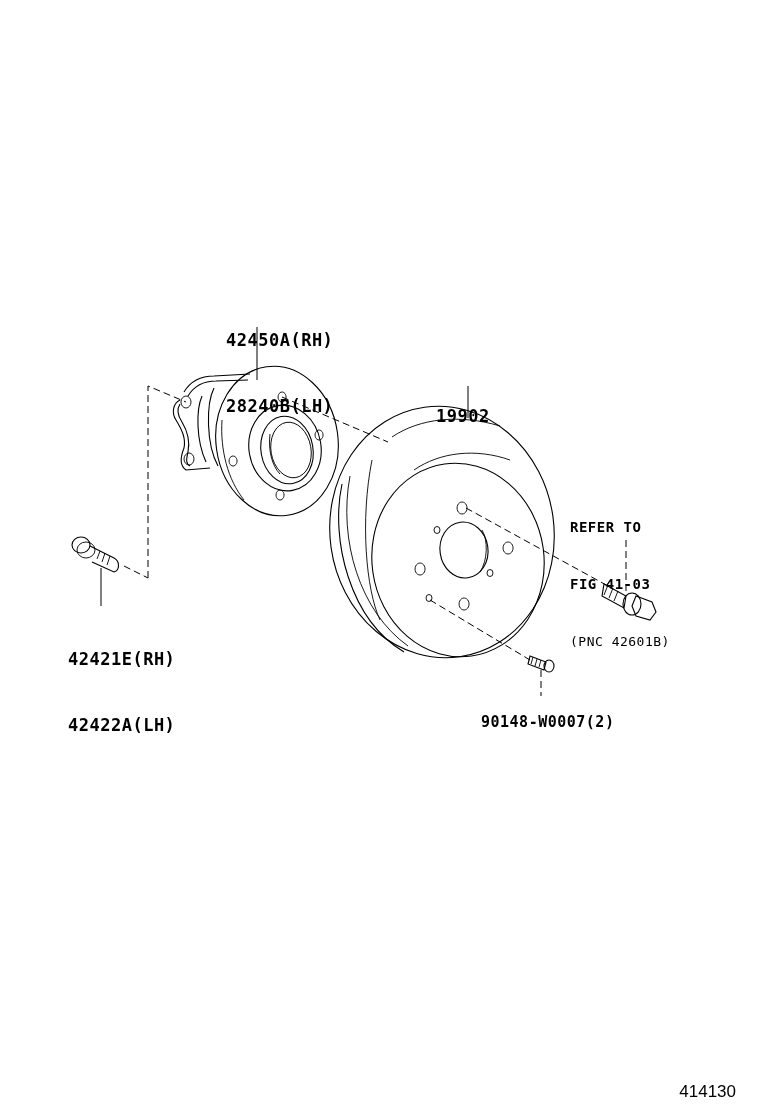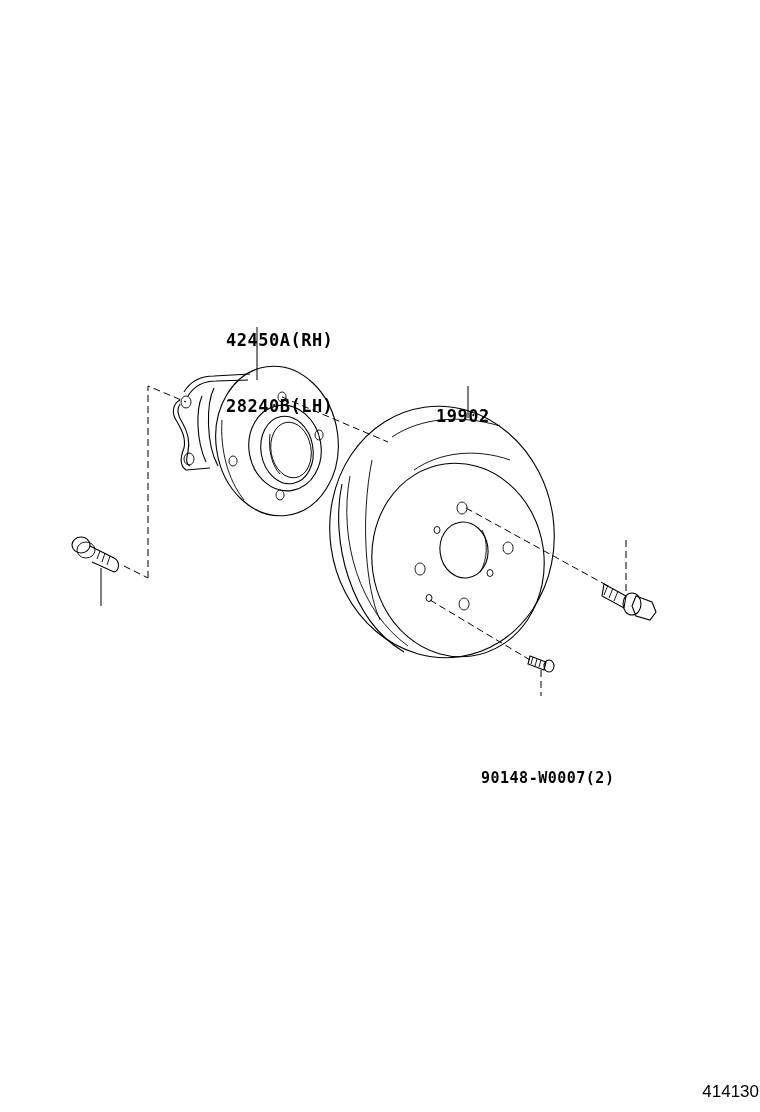--- a/index.html
+++ b/index.html
@@ -13,21 +13,21 @@
       white-space: pre;
       line-height: 22px;
       font-size: 17px;
       letter-spacing: 0.5px;
     }
     .callout .line { display: block; }
     .callout.small { font-size: 14px; line-height: 19px; font-weight: bold; }
     .callout .sub { font-weight: normal; font-size: 13px; }
     .fig-number {
       position: absolute;
-      right: 1px;
+      right: 24px;
       bottom: 10px;
       font-family: "Liberation Sans", sans-serif;
       font-size: 17px;
       color: #000;
     }
     svg .ln { fill: none; stroke: #000; stroke-width: 1.1; }
     svg .thin { fill: none; stroke: #000; stroke-width: 0.9; }
     svg .dash { fill: none; stroke: #000; stroke-width: 1; stroke-dasharray: 7 4; }
     svg .lead { fill: none; stroke: #000; stroke-width: 1; }
   </style>
@@ -130,20 +130,29 @@
   
   <div class="callout" style="left:226px; top:285px;text-align:center;">
     <span class="line">42450A(RH)</span>
     <span class="line">28240B(LH)</span>
   </div>
 
   <div class="callout" style="left:436px; top:361px;">
     <span class="line">19902</span>
   </div>
 
+  <div class="callout" style="left:68px; top:604px;">
+    <span class="line">42421E(RH)</span>
+    <span class="line">42422A(LH)</span>
+  </div>
 
+  <div class="callout small" style="left:570px; top:480px;">
+    <span class="line">REFER TO</span>
+    <span class="line">FIG 41-03</span>
+    <span class="line sub">(PNC 42601B)</span>
+  </div>
 
-  <div class="callout small" style="left:481px; top:731px; font-size:15px;">
+  <div class="callout small" style="left:481px; top:675px; font-size:15px;">
     <span class="line">90148-W0007(2)</span>
   </div>
 
   <div class="fig-number">414130</div>
 </div>
 
 </body></html>

